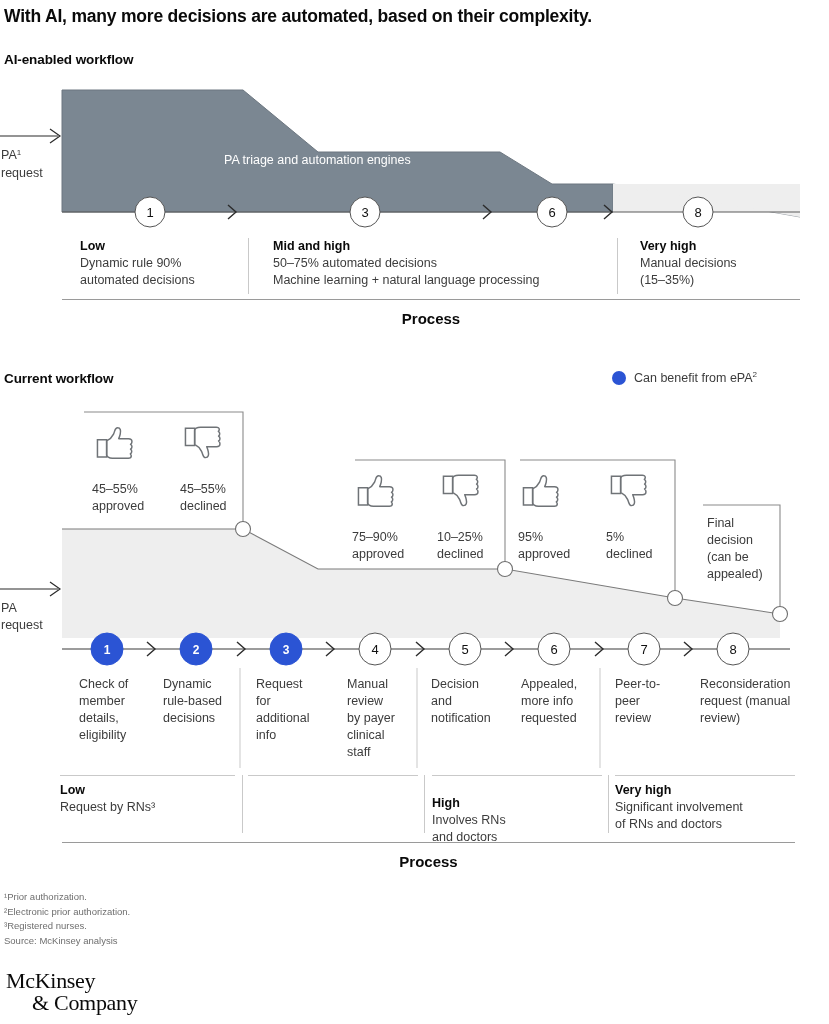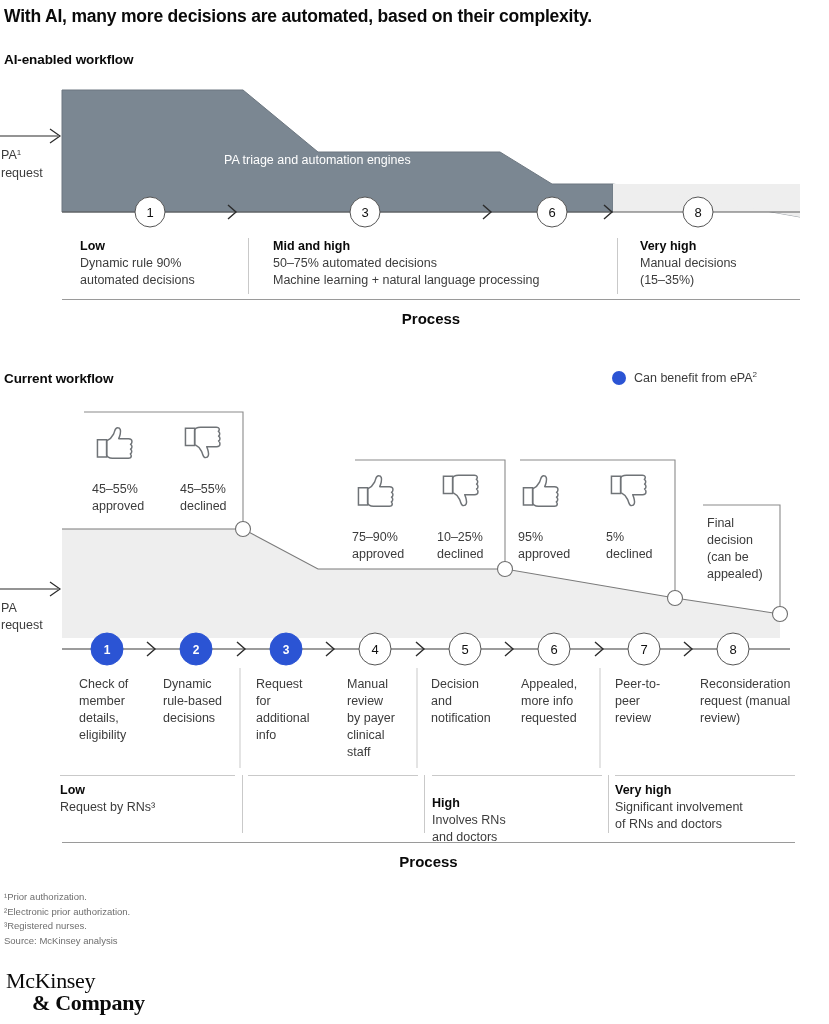--- a/index.html
+++ b/index.html
@@ -51,21 +51,21 @@
   .vdiv{position:absolute;width:1px;background:#c9c9c9;}
   .hrule{position:absolute;height:1px;background:#9a9a9a;}
   .hrule-lite{position:absolute;height:1px;background:#c9c9c9;}
   .process-lbl{position:absolute;font-size:15px;font-weight:700;color:#0a0a0a;text-align:center;}
 
   
   #footnotes{left:4px;top:890px;font-size:9.5px;color:#6e6e6e;line-height:1.55;}
   #footnotes div{white-space:nowrap;}
   #logo{left:6px;top:968px;font-family:"Liberation Serif","DejaVu Serif",serif;color:#0a0a0a;}
   #logo .l1{font-size:22px;letter-spacing:-0.3px;}
-  #logo .l2{font-size:22px;letter-spacing:-0.3px;margin-left:26px;margin-top:-4px;font-weight:bold;}
+  #logo .l2{font-size:22px;letter-spacing:-0.3px;margin-left:26px;margin-top:-4px;}
 </style>
 </head>
 <body>
 
 <div class="abs" id="headline">With AI, many more decisions are automated, based on their complexity.</div>
 
 <div class="abs section-title" id="title-ai">AI-enabled workflow</div>
 
 <svg class="abs" id="ai-svg" width="829" height="220" viewBox="0 0 829 220">
 

